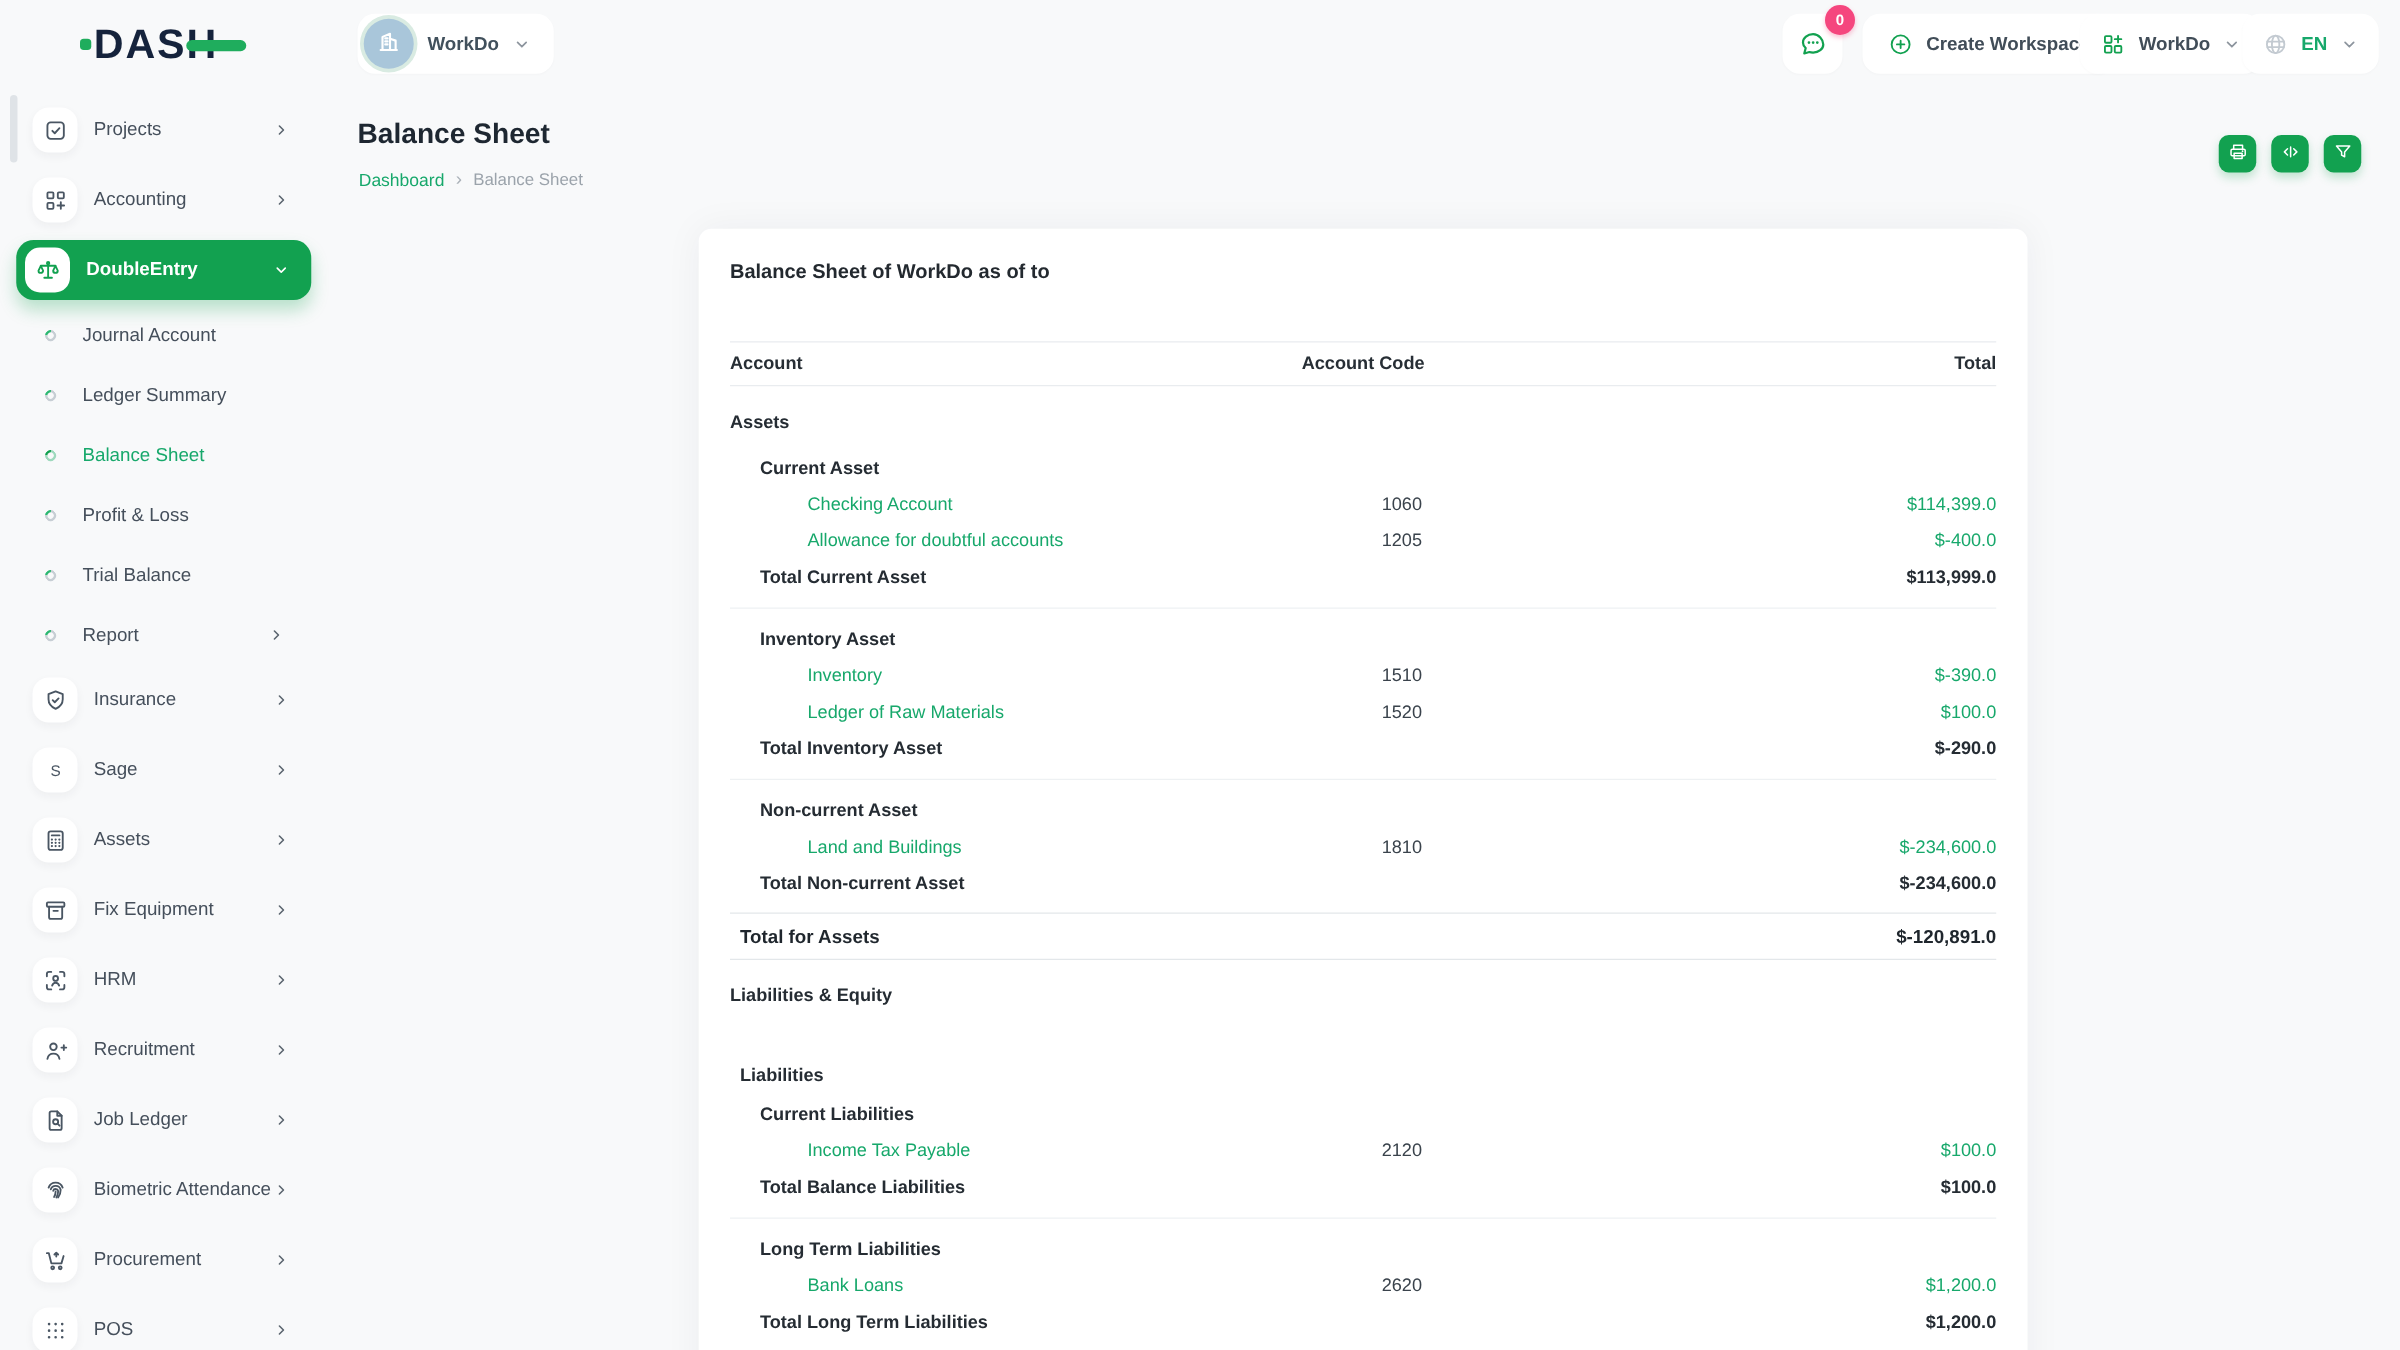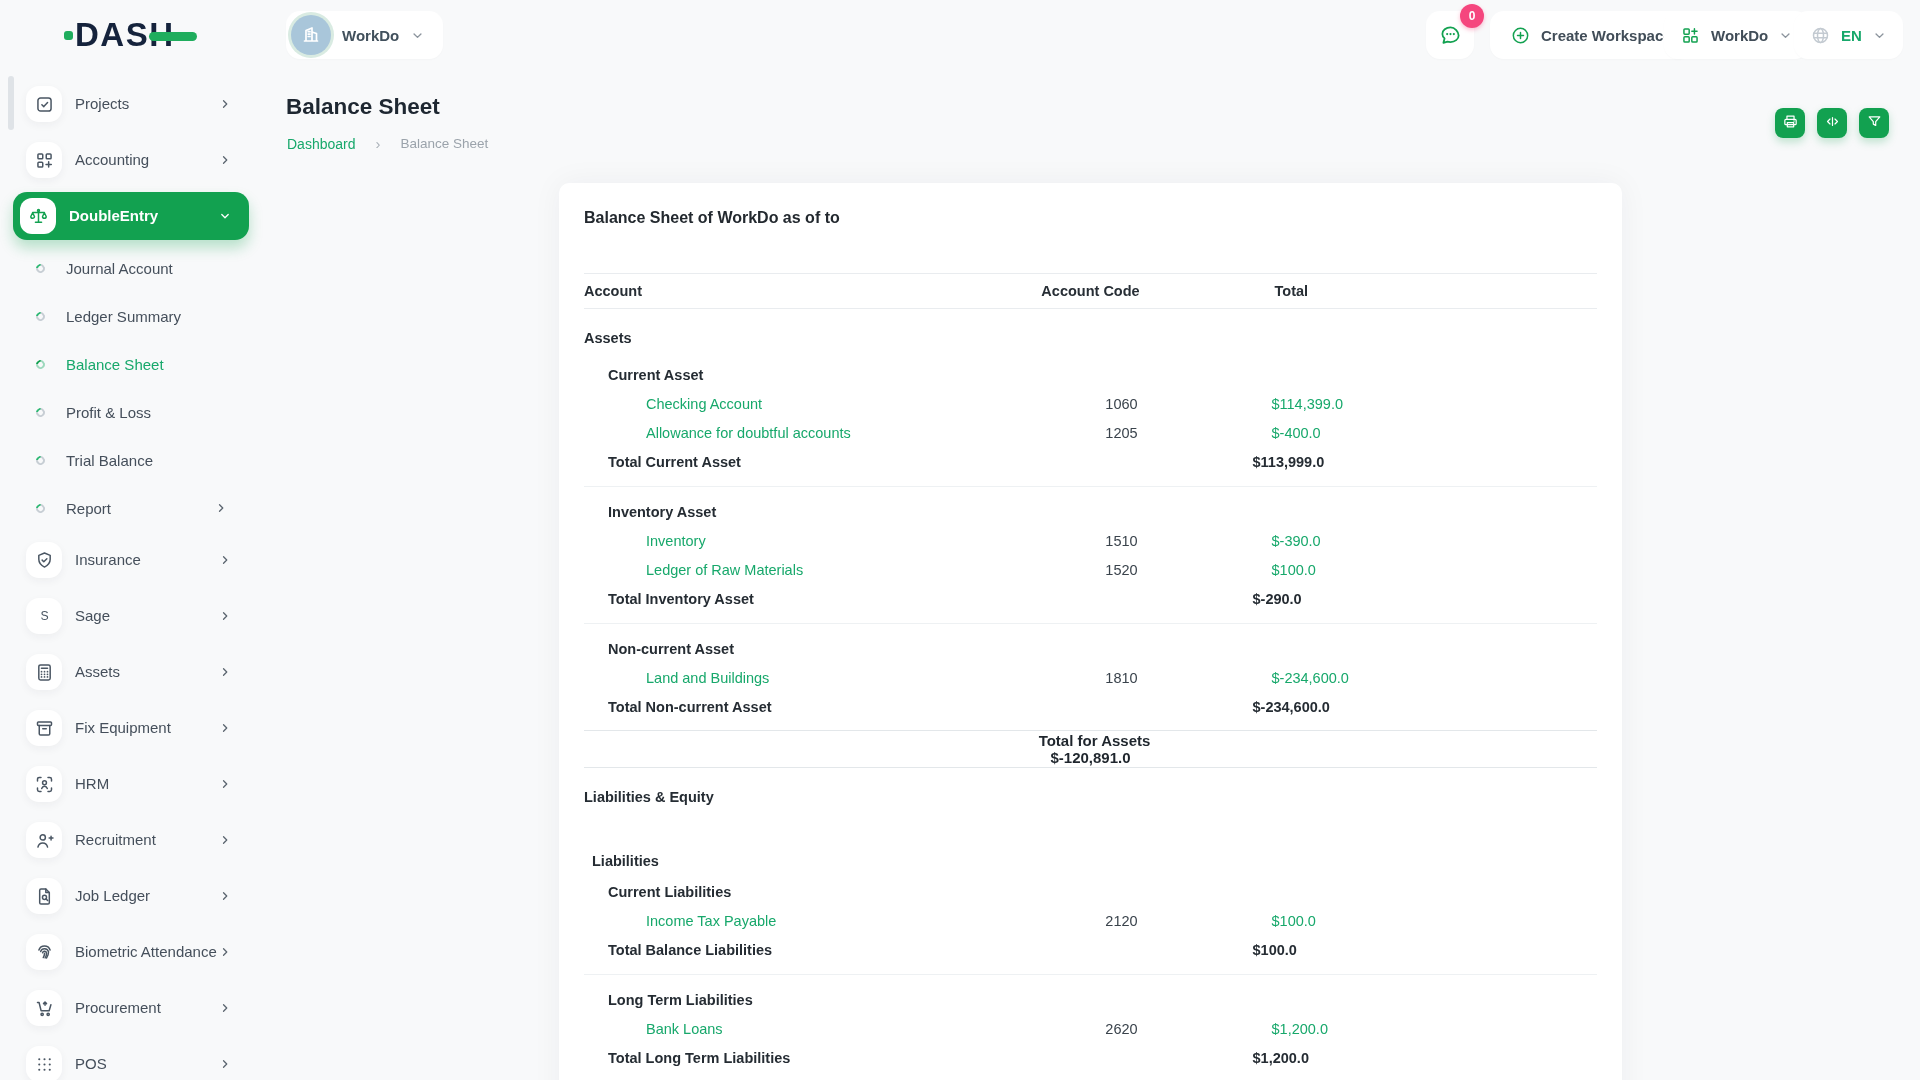--- a/index.html
+++ b/index.html
@@ -52,49 +52,49 @@
   .nav-item.active .nav-chev{color:#fff;}
   .nav-sub{display:flex;align-items:center;height:48px;padding:0 30px 0 36px;cursor:pointer;}
   .bullet{width:9px;height:9px;border-radius:50%;border:2px solid #c7ced4;border-top-color:#2eb873;transform:rotate(-40deg);flex:none;}
   .sub-label{margin-left:21px;font-size:15px;color:#454f5b;flex:1;}
   .nav-sub.active .sub-label{color:var(--green-link);}
   .nav-sub.active .bullet{border-color:#9ed9bd;border-top-color:#12a150;}
 
   
   .main{position:absolute;left:258px;top:72px;right:0;bottom:0;}
   .page-title{position:absolute;left:28px;top:22px;font-size:22.5px;font-weight:bold;color:#1e2731;}
-  .breadcrumb{position:absolute;left:29px;top:63px;font-size:14px;display:flex;align-items:center;gap:20px;text-align:center;}
+  .breadcrumb{position:absolute;left:29px;top:63px;font-size:14px;display:flex;align-items:center;gap:9px;text-align:center;}
   .crumb-link{color:var(--green-link);text-decoration:none;cursor:pointer;}
   .crumb-sep{color:#aab1b8;font-size:15px;}
   .crumb-current{color:#9ba3ab;font-size:13.5px;}
   .toolbar{position:absolute;right:31px;top:36px;display:flex;gap:12px;}
   .tool-btn{width:30px;height:30px;border:none;border-radius:8px;background:var(--green);color:#fff;display:flex;align-items:center;justify-content:center;cursor:pointer;box-shadow:0 4px 8px rgba(18,161,80,.25);}
   .tool-btn svg{width:17px;height:17px;}
 
   
   .card{position:absolute;left:301px;top:111px;width:1063px;height:1060px;background:#fff;border-radius:10px;box-shadow:0 0 30px rgba(30,40,50,.05);padding:26px 25px;}
   .report-title{font-size:16px;font-weight:bold;color:#23292f;}
   .thead{display:flex;align-items:center;height:36px;margin-top:46px;border-top:1px solid var(--border);border-bottom:1px solid var(--border);font-weight:bold;color:#272e35;font-size:14.5px;gap:34px;}
   .cell-account{flex:1;display:flex;align-items:center;}
   .cell-code{width:300px;text-align:center;}
-  .cell-total{flex:1;}
+  .cell-total{flex:1;text-align:right;}
   .row{display:flex;align-items:center;min-height:29px;font-size:14.5px;color:var(--text);}
   .row .cell-code{font-weight:normal;color:#3a434c;}
   .row.type{margin-top:14px;}
   .row.type .cell-account{font-weight:bold;color:var(--dark);}
   .row.subtype{margin-top:8px;}
   .row.subtype .cell-account{font-weight:bold;color:var(--dark);padding-left:8px;margin-top:34px;}
   .row.group{margin-top:8px;}
   .row.group .cell-account{font-weight:bold;color:var(--dark);padding-left:24px;}
   .row.account .cell-account{padding-left:62px;}
   .row.account .acct-link{color:var(--green-link);cursor:pointer;text-decoration:none;}
   .row.account .cell-total{color:var(--green-link);}
   .row.group_total .cell-account{font-weight:bold;color:var(--dark);padding-left:24px;}
   .row.group_total .cell-total{font-weight:bold;color:var(--dark);}
-  .row.grand_total{min-height:38px;margin-top:9px;border-top:1px solid #e3e7ea;border-bottom:1px solid #e3e7ea;font-size:15px;flex-direction:column;}
+  .row.grand_total{min-height:38px;margin-top:9px;border-top:1px solid #e3e7ea;border-bottom:1px solid #e3e7ea;font-size:15px;}
   .row.grand_total .cell-account{font-weight:bold;color:#1f262d;padding-left:8px;}
   .row.grand_total .cell-total{font-weight:bold;color:#1f262d;}
   .divider{border-top:1px solid #eef1f3;margin:10px 0;}
 </style>
 </head>
 <body>
 
 <div class="header">
   <div class="logo">
     <span class="logo-dot"></span>

